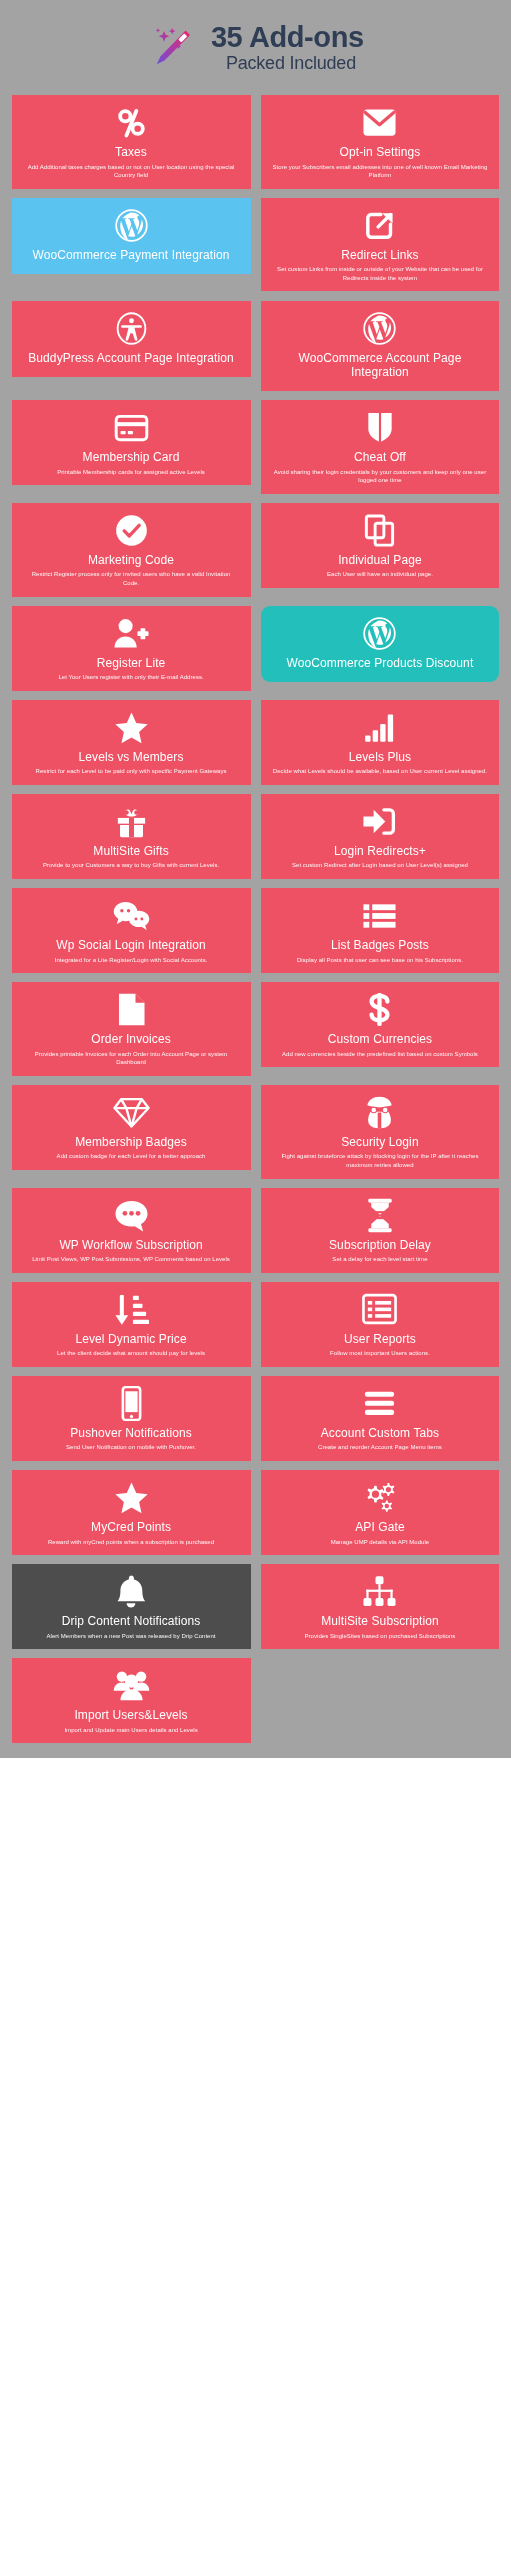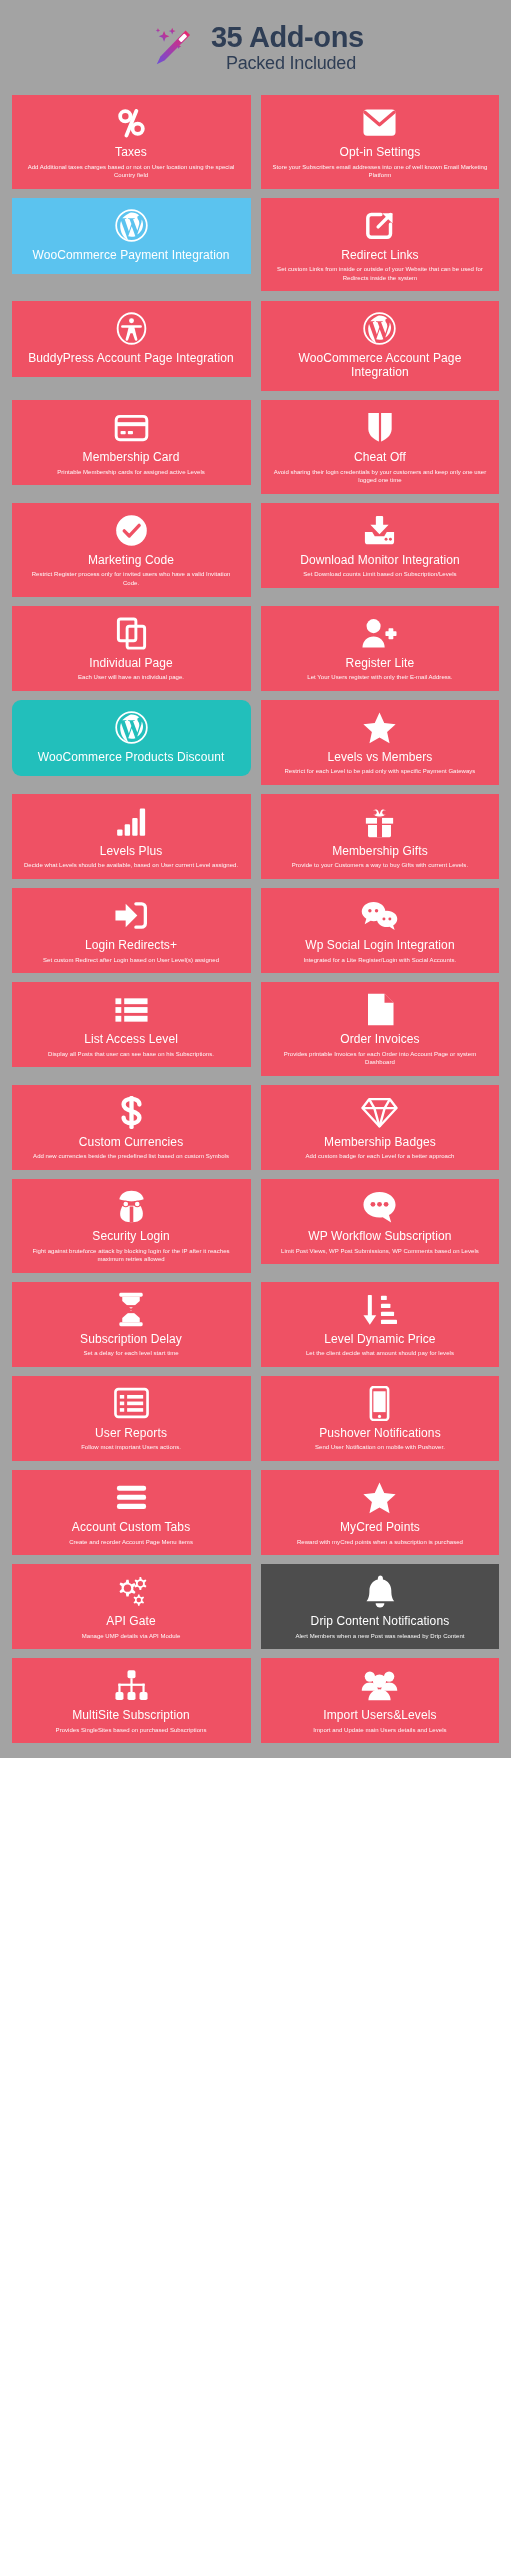--- a/index.html
+++ b/index.html
@@ -243,37 +243,20 @@
               <path d="M14 24.5 L21 31.5 L34.5 17" fill="none" stroke="#ef5164" stroke-width="4.6" stroke-linecap="round" stroke-linejoin="round"></path>
             </svg>
           </div>
           <div class="card-title">Marketing Code</div>
           <div class="card-desc">Restrict Register process only for invited users who have a valid Invitation Code.</div>
         </div>
       </div>
       <div class="cell">
         <div class="card">
           <div class="card-icon">
-            <svg width="35" height="33" viewBox="0 0 48 44">
-              <g fill="#ffffff">
-                <rect x="19" y="2" width="10" height="16" rx="1.5"></rect>
-                <path d="M24 27 L11.5 14 h25 Z"></path>
-                <path d="M4 24 h10 l3.5 6 h13 l3.5 -6 h10 v13 a4 4 0 0 1 -4 4 H8 a4 4 0 0 1 -4 -4 Z"></path>
-              </g>
-              <circle cx="33" cy="34" r="2" fill="#ef5164"></circle>
-              <circle cx="39" cy="34" r="2" fill="#ef5164"></circle>
-            </svg>
-          </div>
-          <div class="card-title">Download Monitor Integration</div>
-          <div class="card-desc">Set Download counts Limit based on Subscription/Levels</div>
-        </div>
-      </div>
-      <div class="cell">
-        <div class="card">
-          <div class="card-icon">
             <svg width="33" height="35" viewBox="0 0 44 48">
               <g fill="none" stroke="#ffffff" stroke-width="4">
                 <rect x="4" y="4" width="24" height="30" rx="3"></rect>
                 <rect x="16" y="14" width="24" height="30" rx="3"></rect>
               </g>
             </svg>
           </div>
           <div class="card-title">Individual Page</div>
           <div class="card-desc">Each User will have an individual page.</div>
         </div>
@@ -344,21 +327,21 @@
               <g fill="#ffffff">
                 <path d="M4 18 h38 v8 H4 Z"></path>
                 <path d="M7 28 h32 v15 a2 2 0 0 1 -2 2 H9 a2 2 0 0 1 -2 -2 Z"></path>
                 <rect x="19.5" y="18" width="7" height="27" fill="#ef5164"></rect>
                 <path d="M23 16 c-5 0 -9 -2 -9 -6 s5 -5 7 -2 l2 5 2 -5 c2 -3 7 -2 7 2 s-4 6 -9 6 Z"></path>
                 <circle cx="16" cy="10.5" r="3.2" fill="#ef5164"></circle>
                 <circle cx="30" cy="10.5" r="3.2" fill="#ef5164"></circle>
               </g>
             </svg>
           </div>
-          <div class="card-title">Membership Gifts</div>
+          <div class="card-title">MultiSite Gifts</div>
           <div class="card-desc">Provide to your Customers a way to buy Gifts with current Levels.</div>
         </div>
       </div>
       <div class="cell">
         <div class="card">
           <div class="card-icon">
             <svg width="35" height="33" viewBox="0 0 48 44">
               <g fill="#ffffff">
                 <path d="M2 15 h14 V6 L32 22 L16 38 v-9 H2 Z"></path>
               </g>
@@ -394,21 +377,21 @@
               <g fill="#ffffff">
                 <rect x="2" y="4" width="8" height="8"></rect>
                 <rect x="2" y="16" width="8" height="8"></rect>
                 <rect x="2" y="28" width="8" height="8"></rect>
                 <rect x="14" y="4" width="32" height="8"></rect>
                 <rect x="14" y="16" width="32" height="8"></rect>
                 <rect x="14" y="28" width="32" height="8"></rect>
               </g>
             </svg>
           </div>
-          <div class="card-title">List Access Level</div>
+          <div class="card-title">List Badges Posts</div>
           <div class="card-desc">Display all Posts that user can see base on his Subscriptions.</div>
         </div>
       </div>
       <div class="cell">
         <div class="card">
           <div class="card-icon">
             <svg width="30" height="35" viewBox="0 0 40 46">
               <path d="M4 2 h22 l12 12 v30 H4 Z" fill="#ffffff"></path>
               <path d="M26 2 v12 h12 Z" fill="#ef5164"></path>
             </svg>

